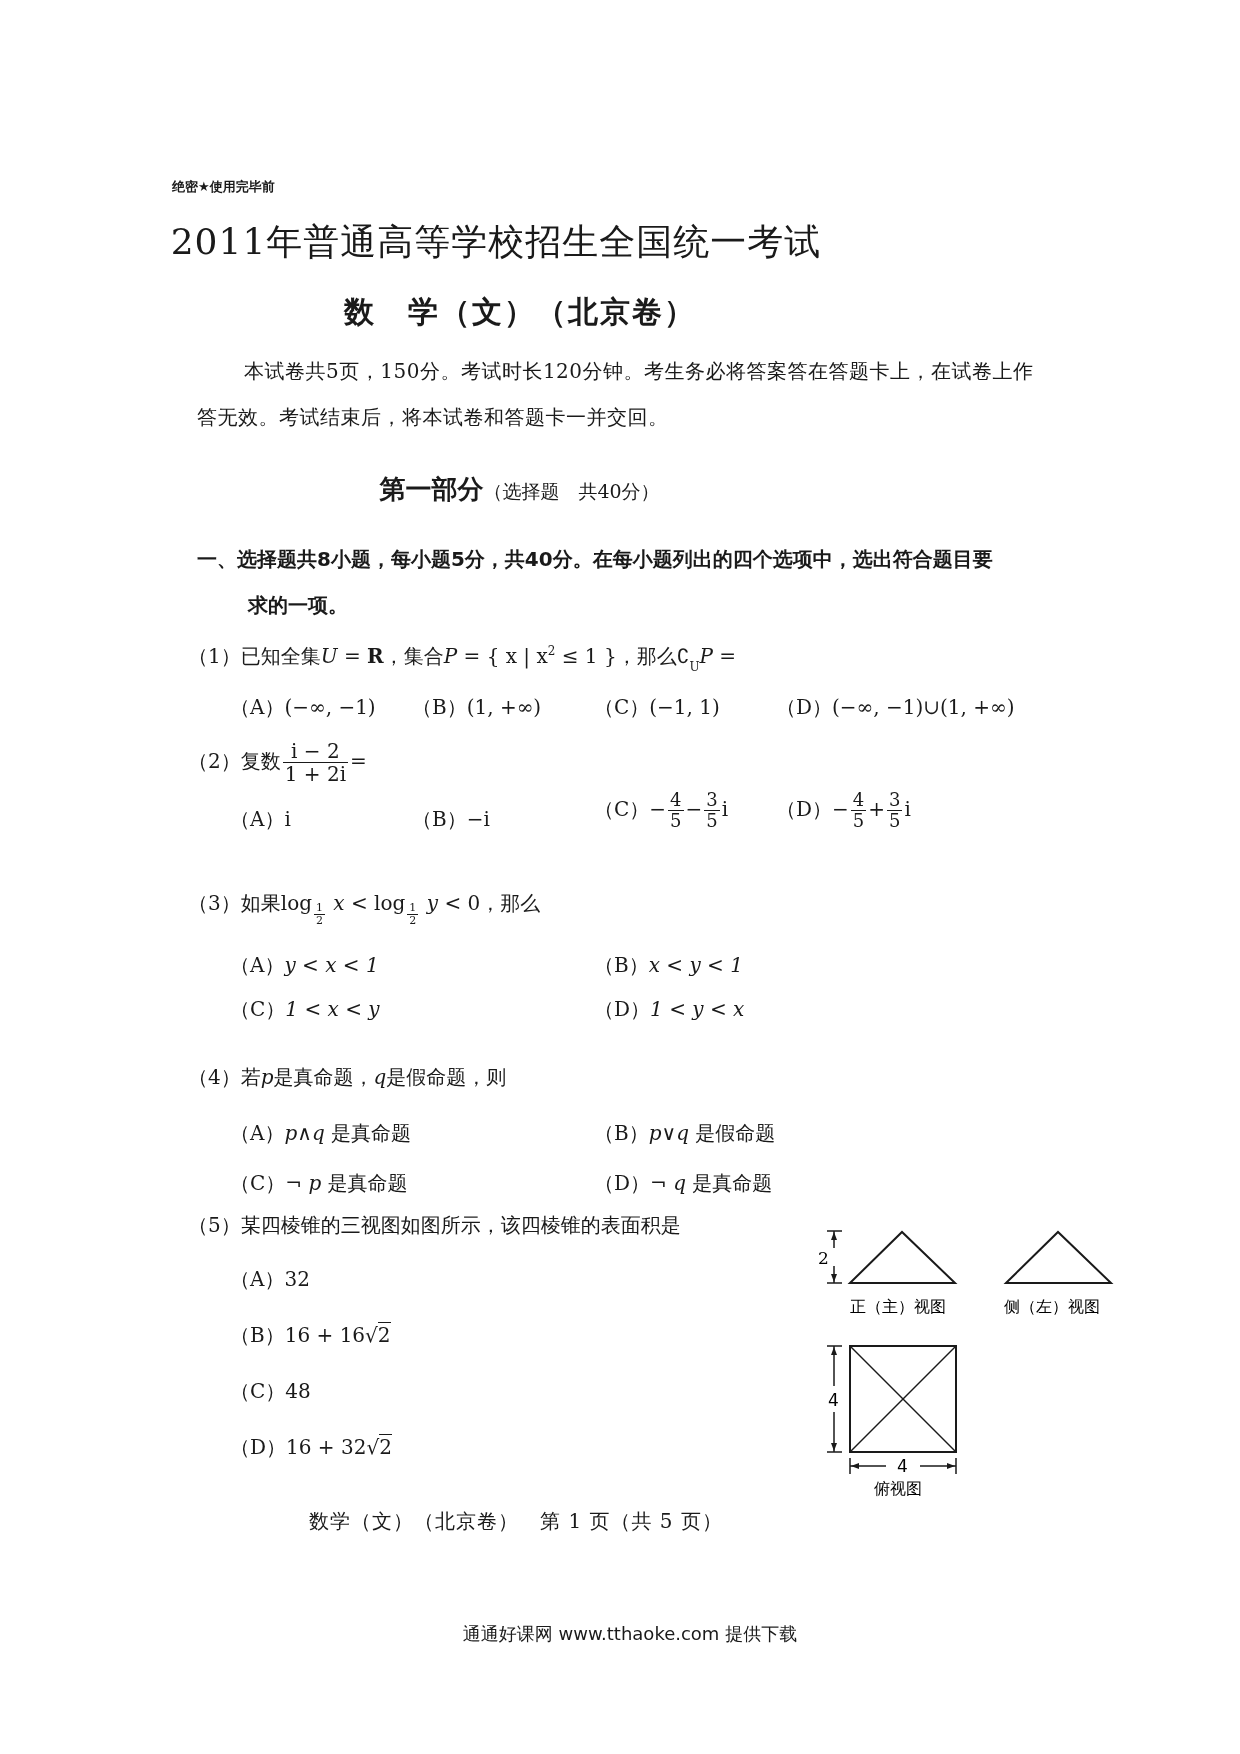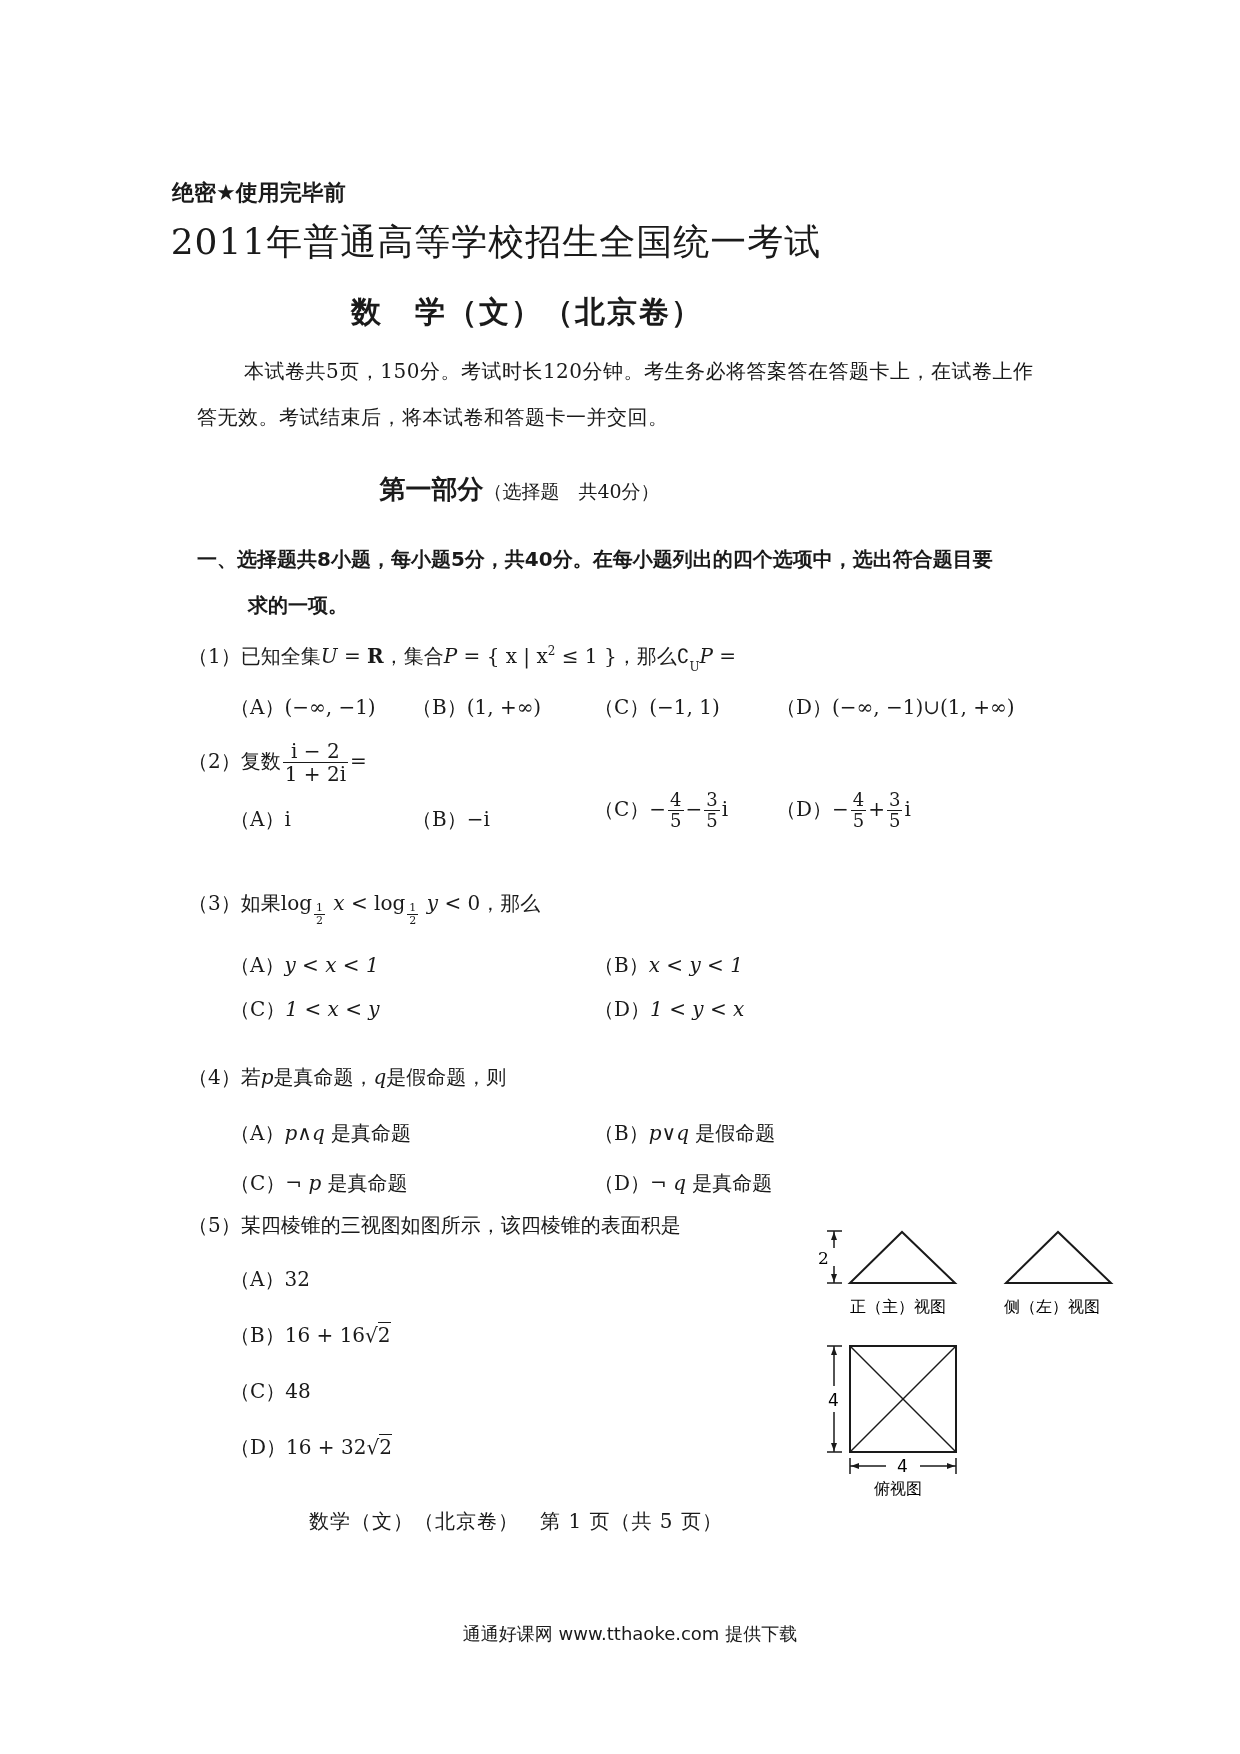--- a/index.html
+++ b/index.html
@@ -1,22 +1,22 @@
 <!DOCTYPE html>
 <html><head>
 <meta charset="utf-8">
 <style>
   html, body { margin: 0; padding: 0; background: #ffffff; }
   body { width: 1240px; height: 1754px; position: relative; overflow: hidden;
          font-family: "DejaVu Serif", "Liberation Serif", serif; color: #1a1a1a; }
   .abs { position: absolute; white-space: nowrap; }
   .sans { font-family: "DejaVu Sans", "Liberation Sans", sans-serif; }
-  .secret { left: 172px; top: 178px; font-size: 22px; font-weight: bold; }
+  .secret { left: 172px; top: 178px; font-size: 13px; font-weight: bold; }
   .title { left: 0; width: 992px; text-align: center; top: 218px; font-size: 36px; letter-spacing: 1px; }
-  .subtitle { left: 7px; width: 1040px; text-align: center; top: 292px; font-size: 30px; font-weight: bold; letter-spacing: 2px; }
+  .subtitle { left: 0; width: 1040px; text-align: center; top: 292px; font-size: 30px; font-weight: bold; letter-spacing: 2px; }
   .intro1 { left: 208px; top: 358px; font-size: 20px; letter-spacing: 0.5px; margin-left: 36px; }
   .intro2 { left: 197px; top: 404px; font-size: 20px; letter-spacing: 0.5px; }
   .part { left: 0; width: 1039px; text-align: center; top: 472px; }
   .part .big { font-size: 26px; font-weight: bold; }
   .part .small { font-size: 19px; }
   .instr1 { left: 197px; top: 546px; font-size: 20px; font-weight: bold; }
   .instr2 { left: 248px; top: 592px; font-size: 20px; font-weight: bold; }
   .q { font-size: 20px; }
   .opt { font-size: 20px; }
   i.v { font-style: italic; }

